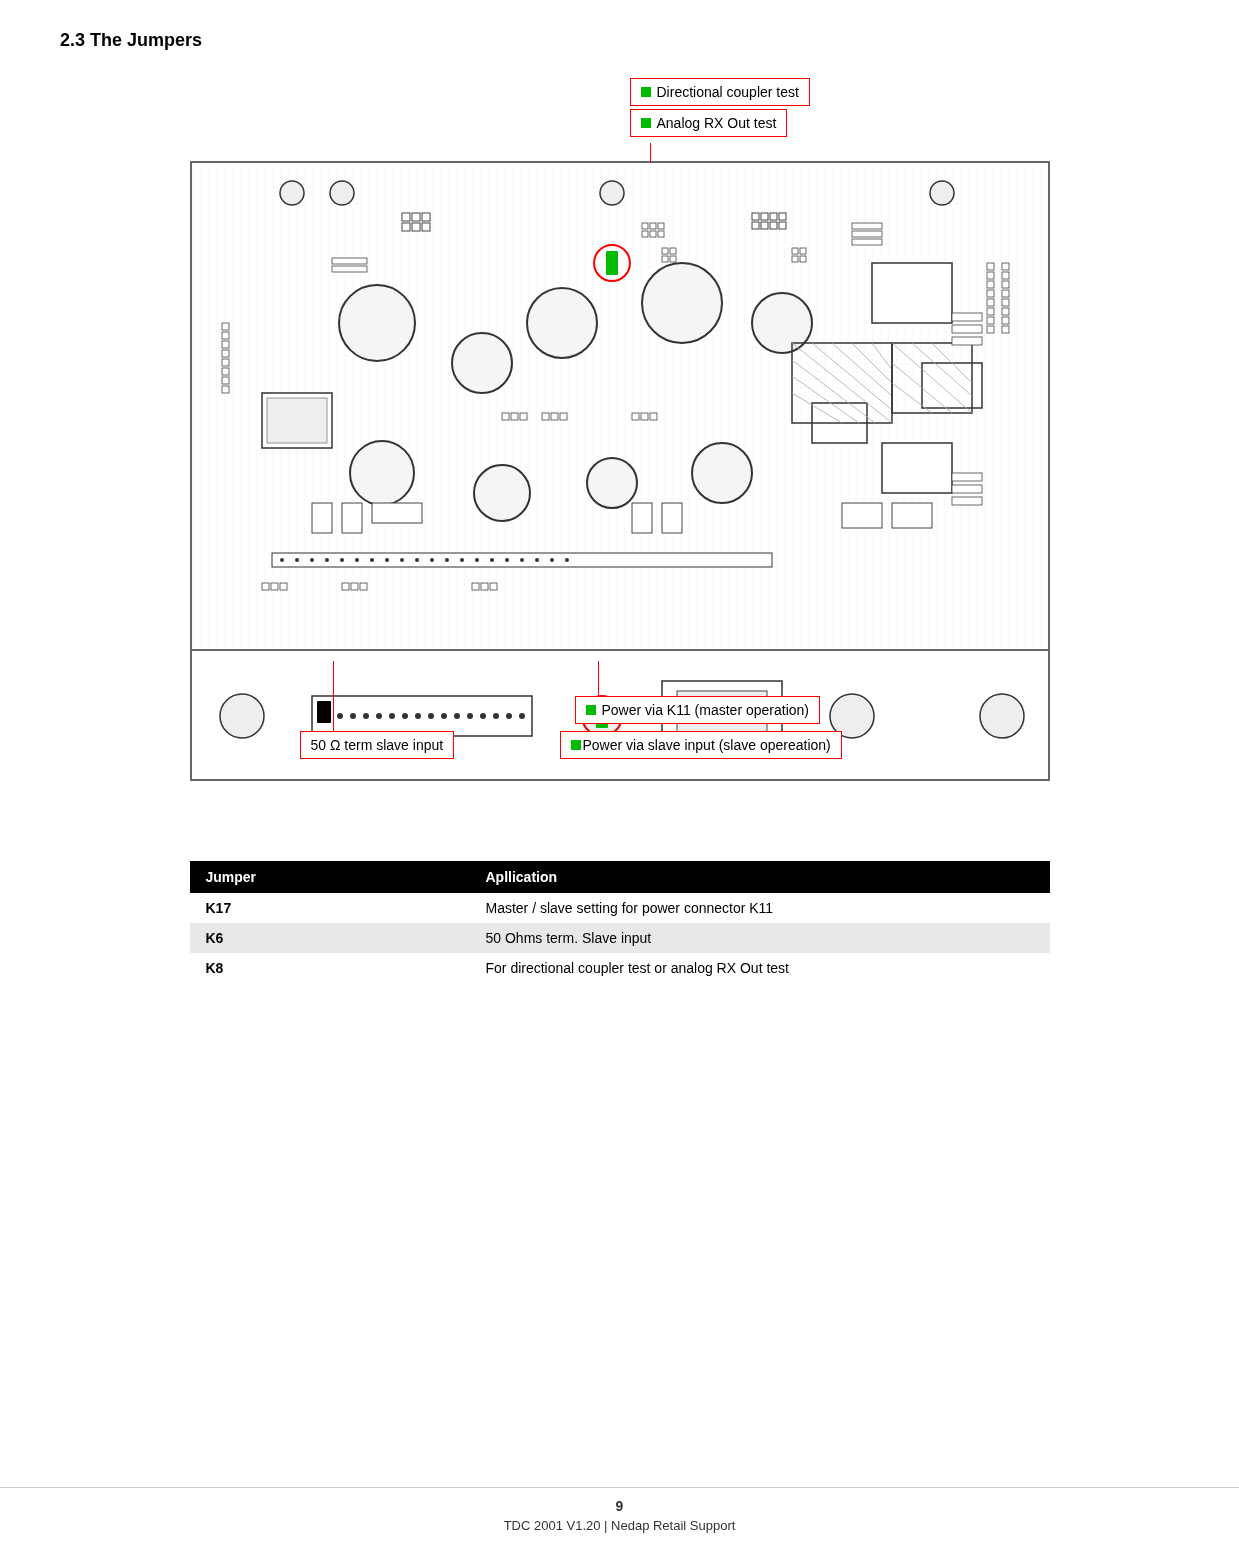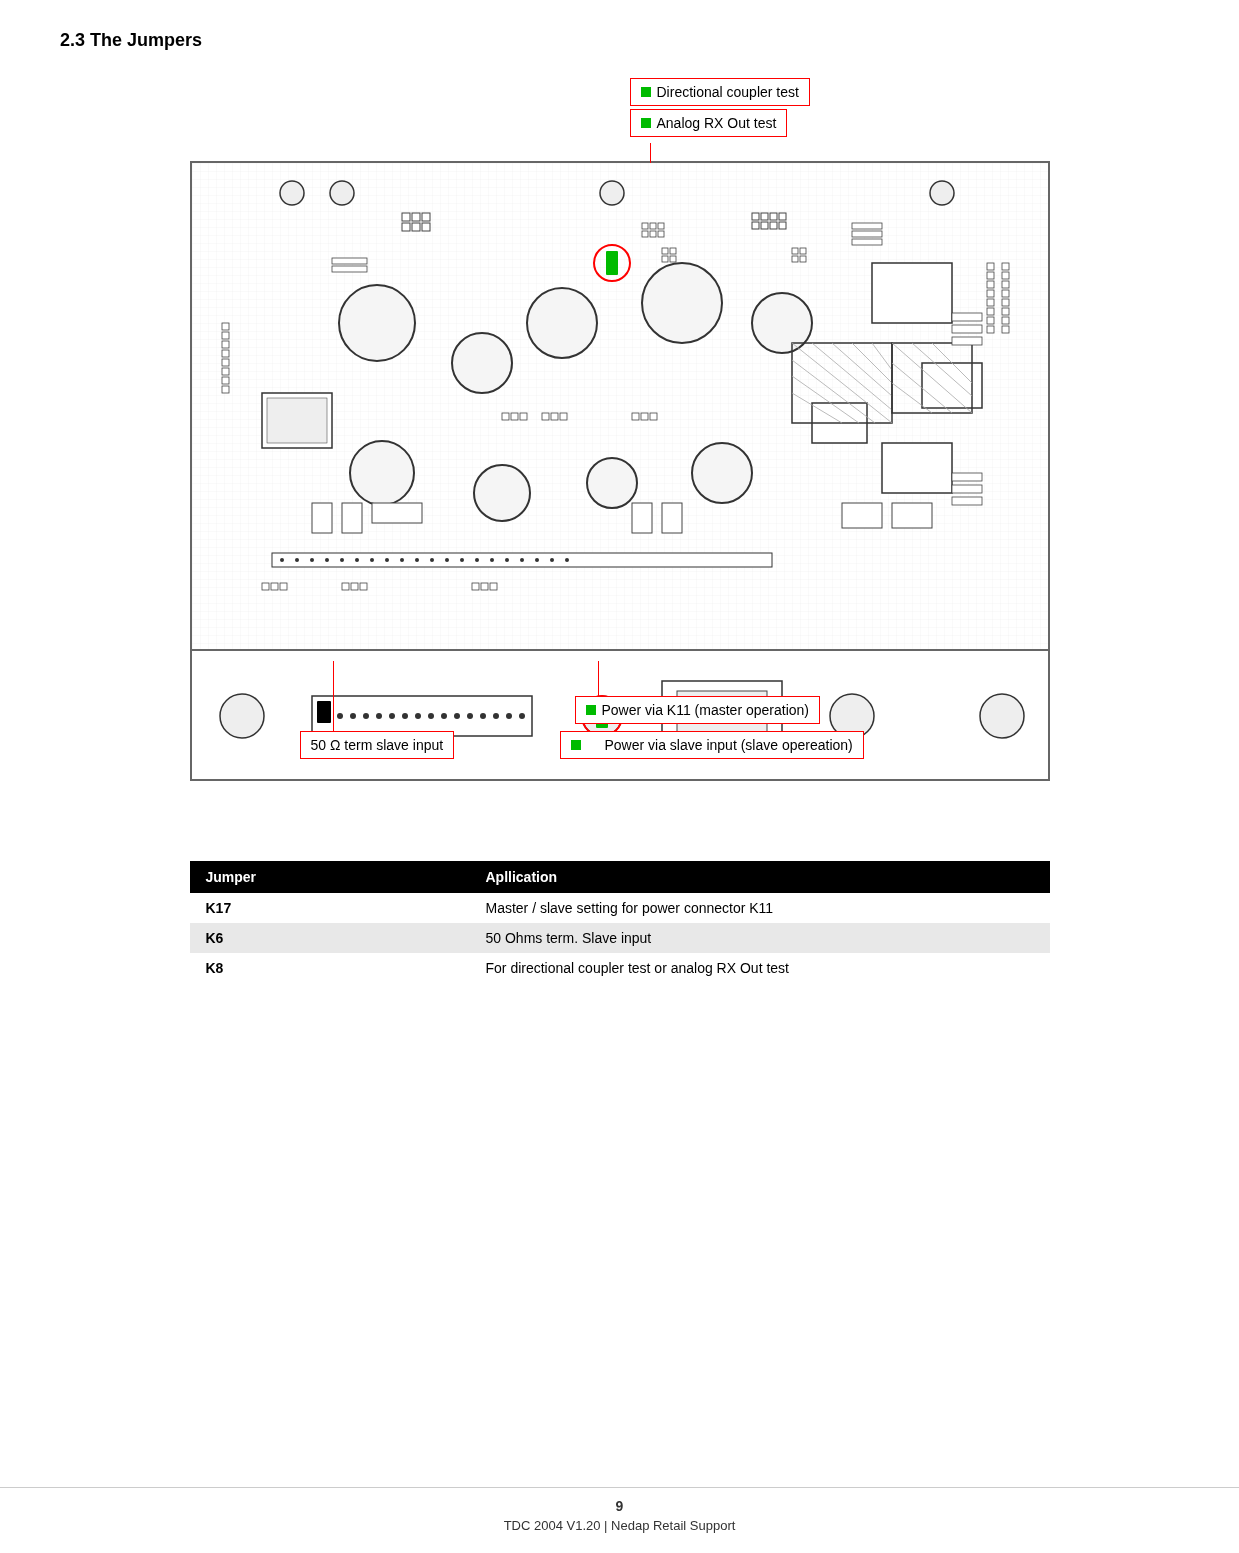--- a/index.html
+++ b/index.html
@@ -378,21 +378,21 @@
         <span>50 Ω term slave input</span>
       </div>
 
       <div style="position:absolute; top:590px; left:143px; width:1.5px; height:70px; background:red; z-index:10;"></div>
 
       <div style="position:absolute; top:625px; left:357px; border:1.5px solid red; background:#fff; padding:5px 10px; display:flex; align-items:center; gap:6px; white-space:nowrap; z-index:10;margin-left:28px;">
         <div style="width:10px;height:10px;background:#00bb00;flex-shrink:0;"></div>
         <span>Power via K11 (master operation)</span>
       </div>
 
-      <div style="position:absolute; top:660px; left:370px; border:1.5px solid red; background:#fff; padding:5px 10px; display:flex; align-items:center; gap:24px; white-space:nowrap; z-index:10;text-align:right;">
+      <div style="position:absolute; top:660px; left:370px; border:1.5px solid red; background:#fff; padding:5px 10px; display:flex; align-items:center; gap:2px; white-space:nowrap; z-index:10;text-align:right;">
         <div style="width:10px;height:10px;background:#00bb00;flex-shrink:0;"></div>
         <span>Power via slave input (slave opereation)</span>
       </div>
 
       <div style="position:absolute; top:590px; left:408px; width:1.5px; height:35px; background:red; z-index:10;"></div>
 
     </div>
 
     <table class="jumper-table">
       <thead>
@@ -416,14 +416,14 @@
         </tr>
       </tbody>
     </table>
 
   </div>
 
 </div>
 
 <div class="footer">
   <span class="page-number">9</span>
-  <span>TDC 2004 V1.20 | Nedap Retail Support</span>
+  <span>TDC 2001 V1.20 | Nedap Retail Support</span>
 </div>
 
 </body></html>

